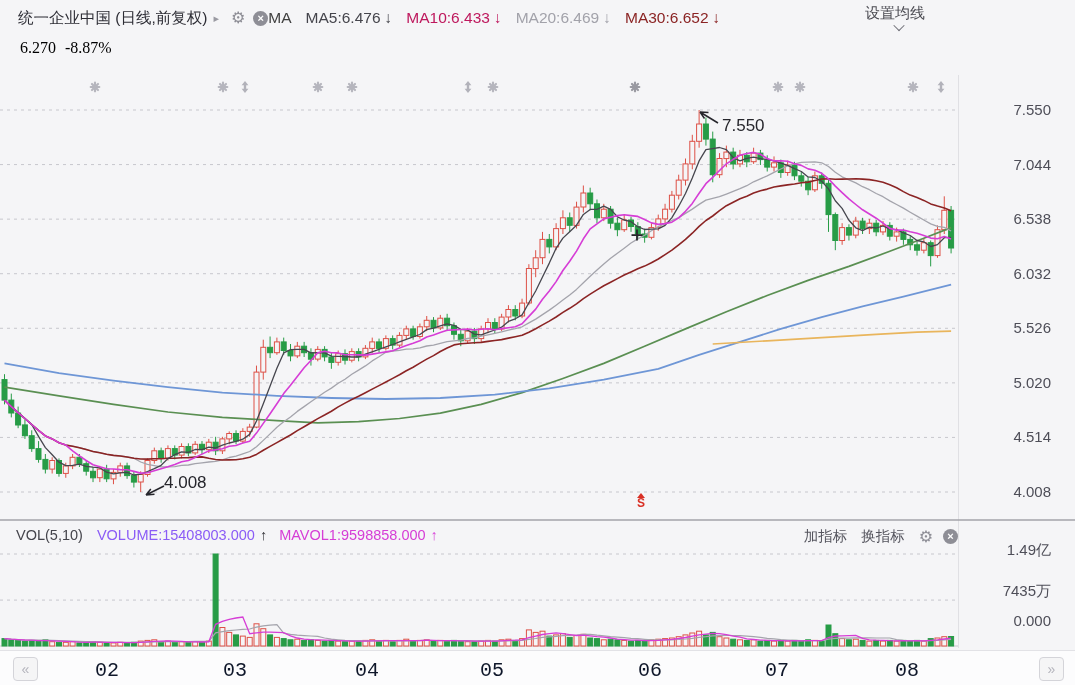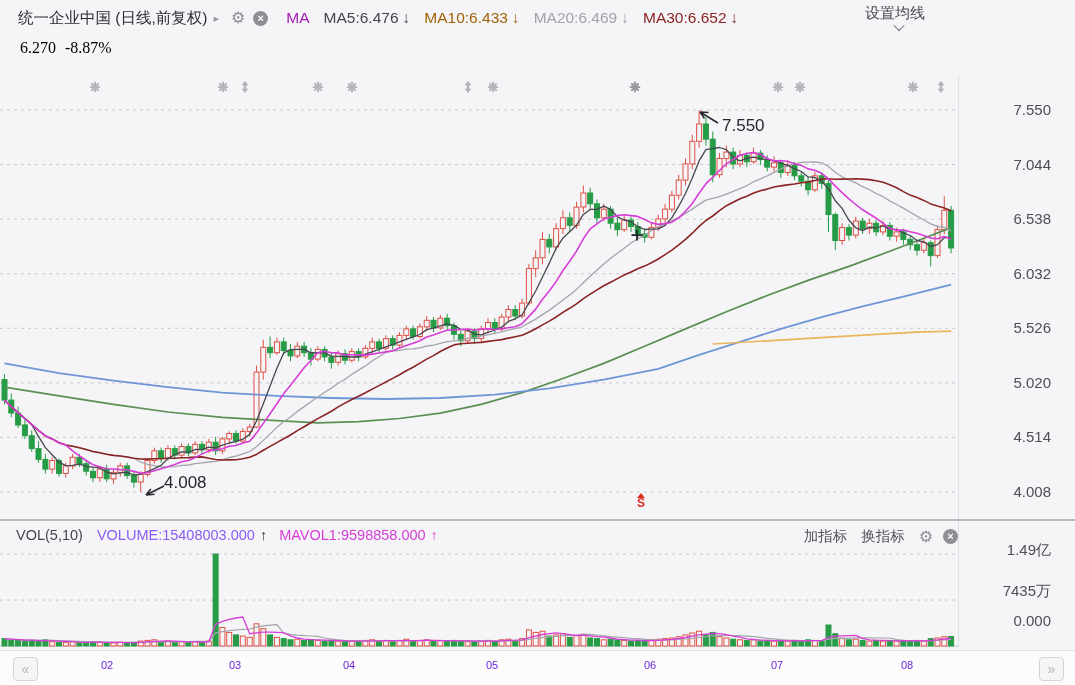--- a/index.html
+++ b/index.html
@@ -8,24 +8,24 @@
   .abs{position:absolute;}
   svg#chart{position:absolute;left:0;top:0;}
   .plot-hit{position:absolute;left:0;top:75px;width:958px;height:573px;z-index:3;}
   
   .row1{left:0;top:5px;width:1075px;height:26px;display:flex;align-items:center;padding-left:18px;z-index:4;}
   .title{font-size:15.5px;color:#2c2c34;}
   .caret{font-size:11px;color:#9a9aa2;margin-left:6px;}
   .gear{font-size:16px;color:#8e8e96;margin-left:12px;cursor:pointer;line-height:1;}
   .closec{width:15px;height:15px;border-radius:50%;background:#8e8e96;color:#fff;display:inline-flex;
           align-items:center;justify-content:center;font-size:11px;font-weight:bold;margin-left:8px;line-height:1;}
-  .ma-group{font-size:15.5px;color:#a21caf;margin-left:18px;}
+  .ma-group{font-size:15.5px;color:#404040;}
   .ma-item{font-size:15.5px;margin-left:14px;white-space:nowrap;}
   .ma-item .arr{margin-left:4px;}
-  .ma0{color:#45454c}.ma1{color:#a16207}.ma2{color:#a2a2aa}.ma3{color:#8b2424}
+  .ma0{color:#45454c}.ma1{color:#be185d}.ma2{color:#a2a2aa}.ma3{color:#8b2424}
   .settings{position:absolute;right:150px;top:4px;display:flex;align-items:center;font-size:15px;color:#4b4b52;cursor:pointer;flex-direction:column;}
   .chev{width:7px;height:7px;border-right:1.5px solid #6f6f77;border-bottom:1.5px solid #6f6f77;
         transform:rotate(45deg) translate(-1px,-1px);margin-left:7px;display:inline-block;}
   
   .row2l{left:20px;top:39px;font-size:16px;color:#000000;z-index:4;font-family:Liberation Serif, serif;}
   .row2l span{margin-right:9px;}
   .row2r{right:117px;top:39px;display:flex;align-items:center;z-index:4;}
   .range{font-size:15px;color:#85858d;text-decoration:underline;cursor:pointer;}
   .pin{margin-left:7px;cursor:pointer;}
   
@@ -36,21 +36,21 @@
   .volhead .vol{color:#8b5cf6;margin-left:14px;}
   .volhead .va{color:#2a2a30;margin-left:5px;}
   .volhead .mav{color:#d63dd6;margin-left:12px;}
   .volhead .ma-a{color:#d63dd6;margin-left:5px;}
   .volheadr{right:117px;top:527px;display:flex;align-items:center;z-index:4;font-size:14.5px;color:#55555e;}
   .volheadr .lnk{margin-left:14px;cursor:pointer;}
   .volheadr .gear{margin-left:14px;}
   .volheadr .closec{margin-left:10px;}
   
   .xstrip{left:0;top:651px;width:1075px;height:34px;background:#fcfcfd;z-index:2;}
-  .mon{position:absolute;top:659px;transform:translateX(-50%);font-size:11px;color:#6d28d9;z-index:3;}
+  .mon{position:absolute;top:659px;transform:translateX(-50%);font-size:20px;color:#0f172a;z-index:3;font-family:Liberation Mono, monospace;}
   .navbtn{position:absolute;top:657px;width:23px;height:22px;border:1px solid #d4d4d9;border-radius:4px;
           background:#f5f5f6;color:#b4b4bc;font-size:14px;display:flex;align-items:center;justify-content:center;
           z-index:4;cursor:pointer;}
   
   .ann{position:absolute;font-size:17px;color:#26262c;z-index:3;}
   .s-marker{position:absolute;left:633px;top:493px;width:16px;text-align:center;z-index:3;}
   .s-tri{display:block;margin:0 auto;width:0;height:0;border-left:4px solid transparent;
          border-right:4px solid transparent;border-bottom:5px solid #d93025;}
   .s-marker span{display:block;color:#d93025;font-size:12px;font-weight:bold;line-height:11px;}
 </style>
@@ -622,20 +622,20 @@
     <span class="closec">×</span>
   </div>
 
   <span class="pl" style="top:541px">1.49亿</span>
   <span class="pl" style="top:582px">7435万</span>
   <span class="pl" style="top:612px">0.000</span>
 
   <div class="xstrip abs"></div>
   <span class="mon" style="left:107px">02</span>
   <span class="mon" style="left:235px">03</span>
-  <span class="mon" style="left:349px">04</span>
+  <span class="mon" style="left:367px">04</span>
   <span class="mon" style="left:492px">05</span>
   <span class="mon" style="left:650px">06</span>
   <span class="mon" style="left:777px">07</span>
   <span class="mon" style="left:907px">08</span>
   <div class="navbtn" style="left:13px">«</div>
   <div class="navbtn" style="left:1039px">»</div>
 </div>
 
 </body></html>

